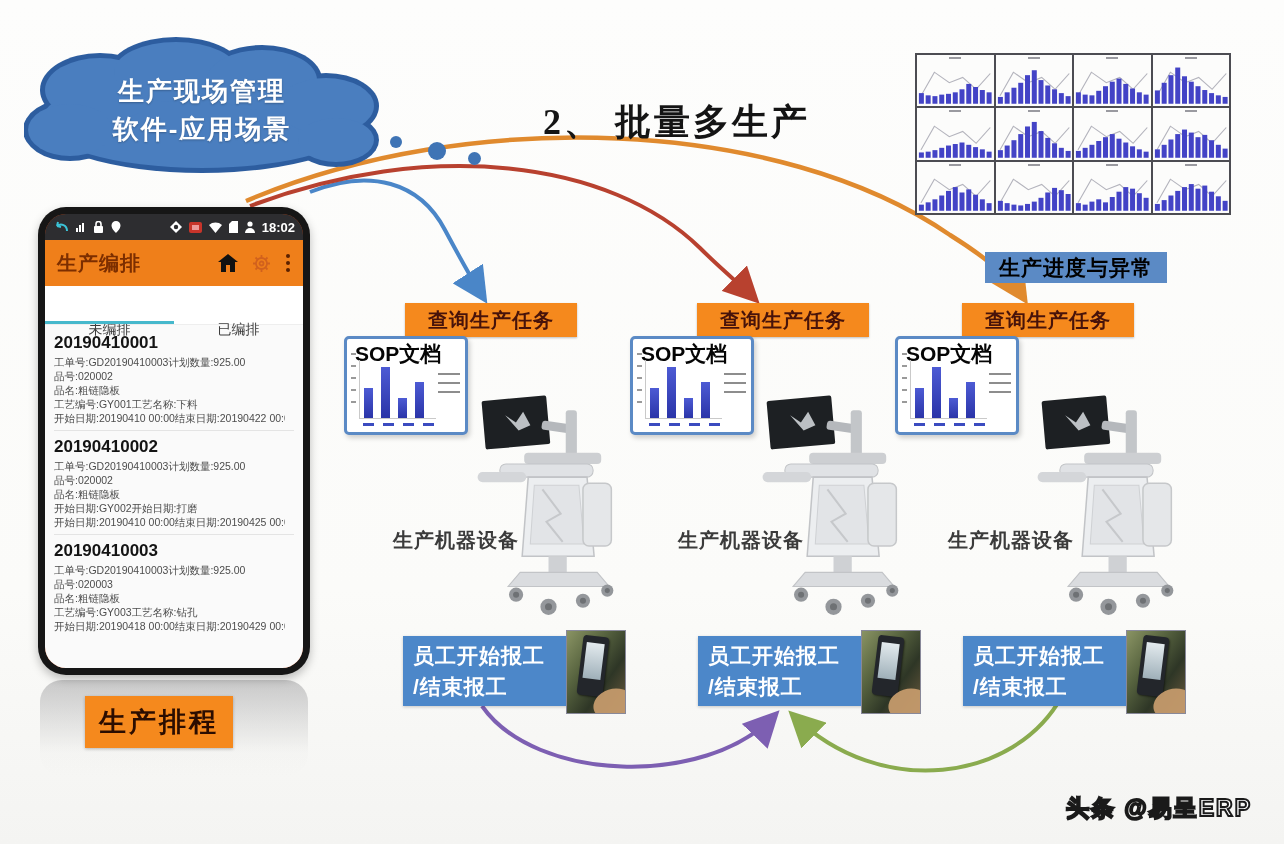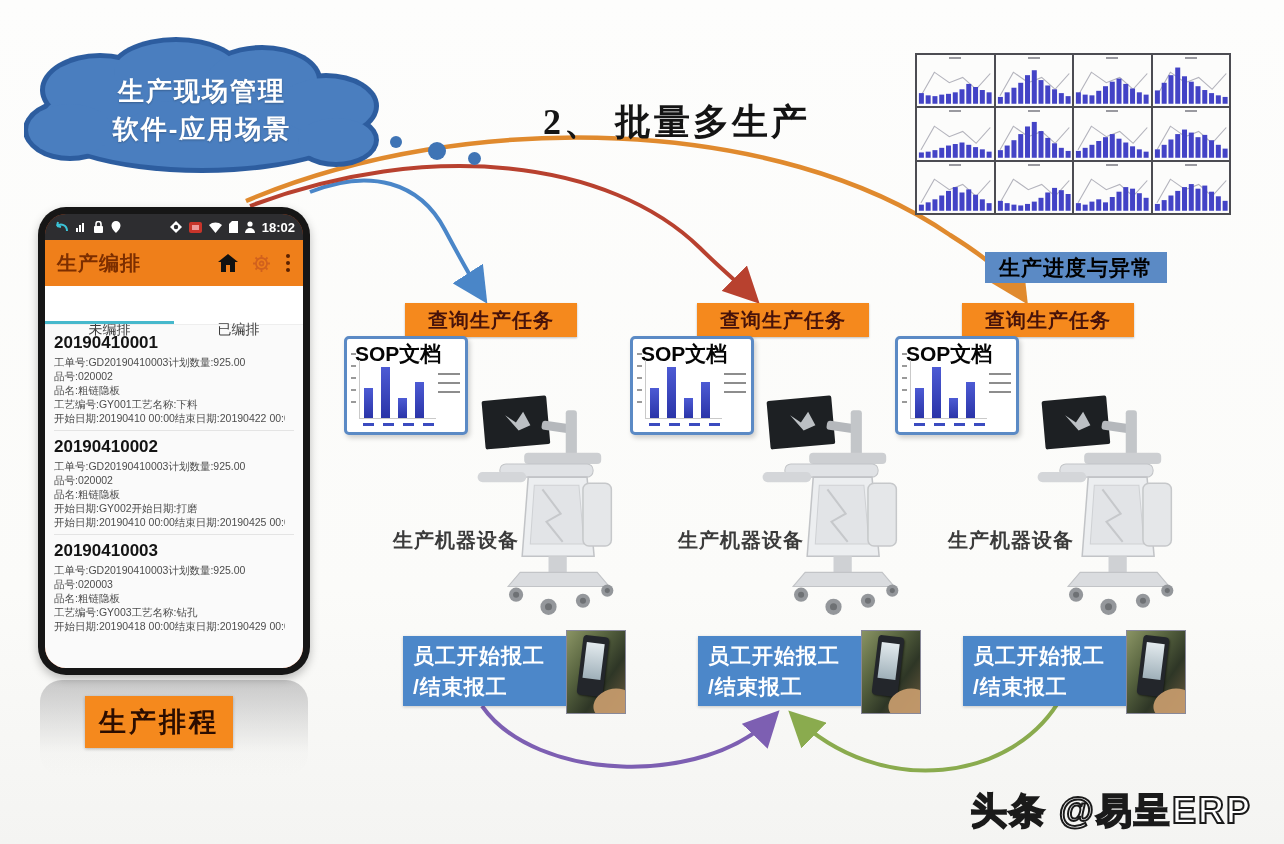--- a/index.html
+++ b/index.html
@@ -82,21 +82,21 @@
   .hand-photo{width:58px;height:82px;z-index:4;overflow:hidden;border:1px solid #889;position:absolute;
         background:linear-gradient(125deg,#8a9464 0%,#57633f 35%,#2e3626 65%,#6b5a3e 100%);}
   .hand-device{position:absolute;left:13px;top:5px;width:26px;height:60px;background:#23262b;border-radius:4px;
         transform:rotate(7deg);box-shadow:1px 1px 2px rgba(0,0,0,.5);}
   .hand-device i{position:absolute;left:4px;top:7px;width:18px;height:36px;display:block;
         background:linear-gradient(180deg,#e3eaee,#9fb0b9);}
   .hand-skin{position:absolute;right:-8px;bottom:-6px;width:40px;height:30px;background:#c49a6c;
         border-radius:50%;transform:rotate(-18deg);opacity:.95;}
 
   
-  #watermark{right:32px;bottom:8px;font-size:36px;font-weight:bold;letter-spacing:2px;z-index:5;
+  #watermark{right:32px;bottom:20px;font-size:23px;font-weight:bold;letter-spacing:2px;z-index:5;
         color:#fff;-webkit-text-stroke:2px #1a1a1a;}
 
   #arrows{left:0;top:0;width:1284px;height:844px;z-index:2;pointer-events:none;}
 </style>
 </head>
 <body>
 
 <div id="page">
 
   <svg width="0" height="0" style="position:absolute">

